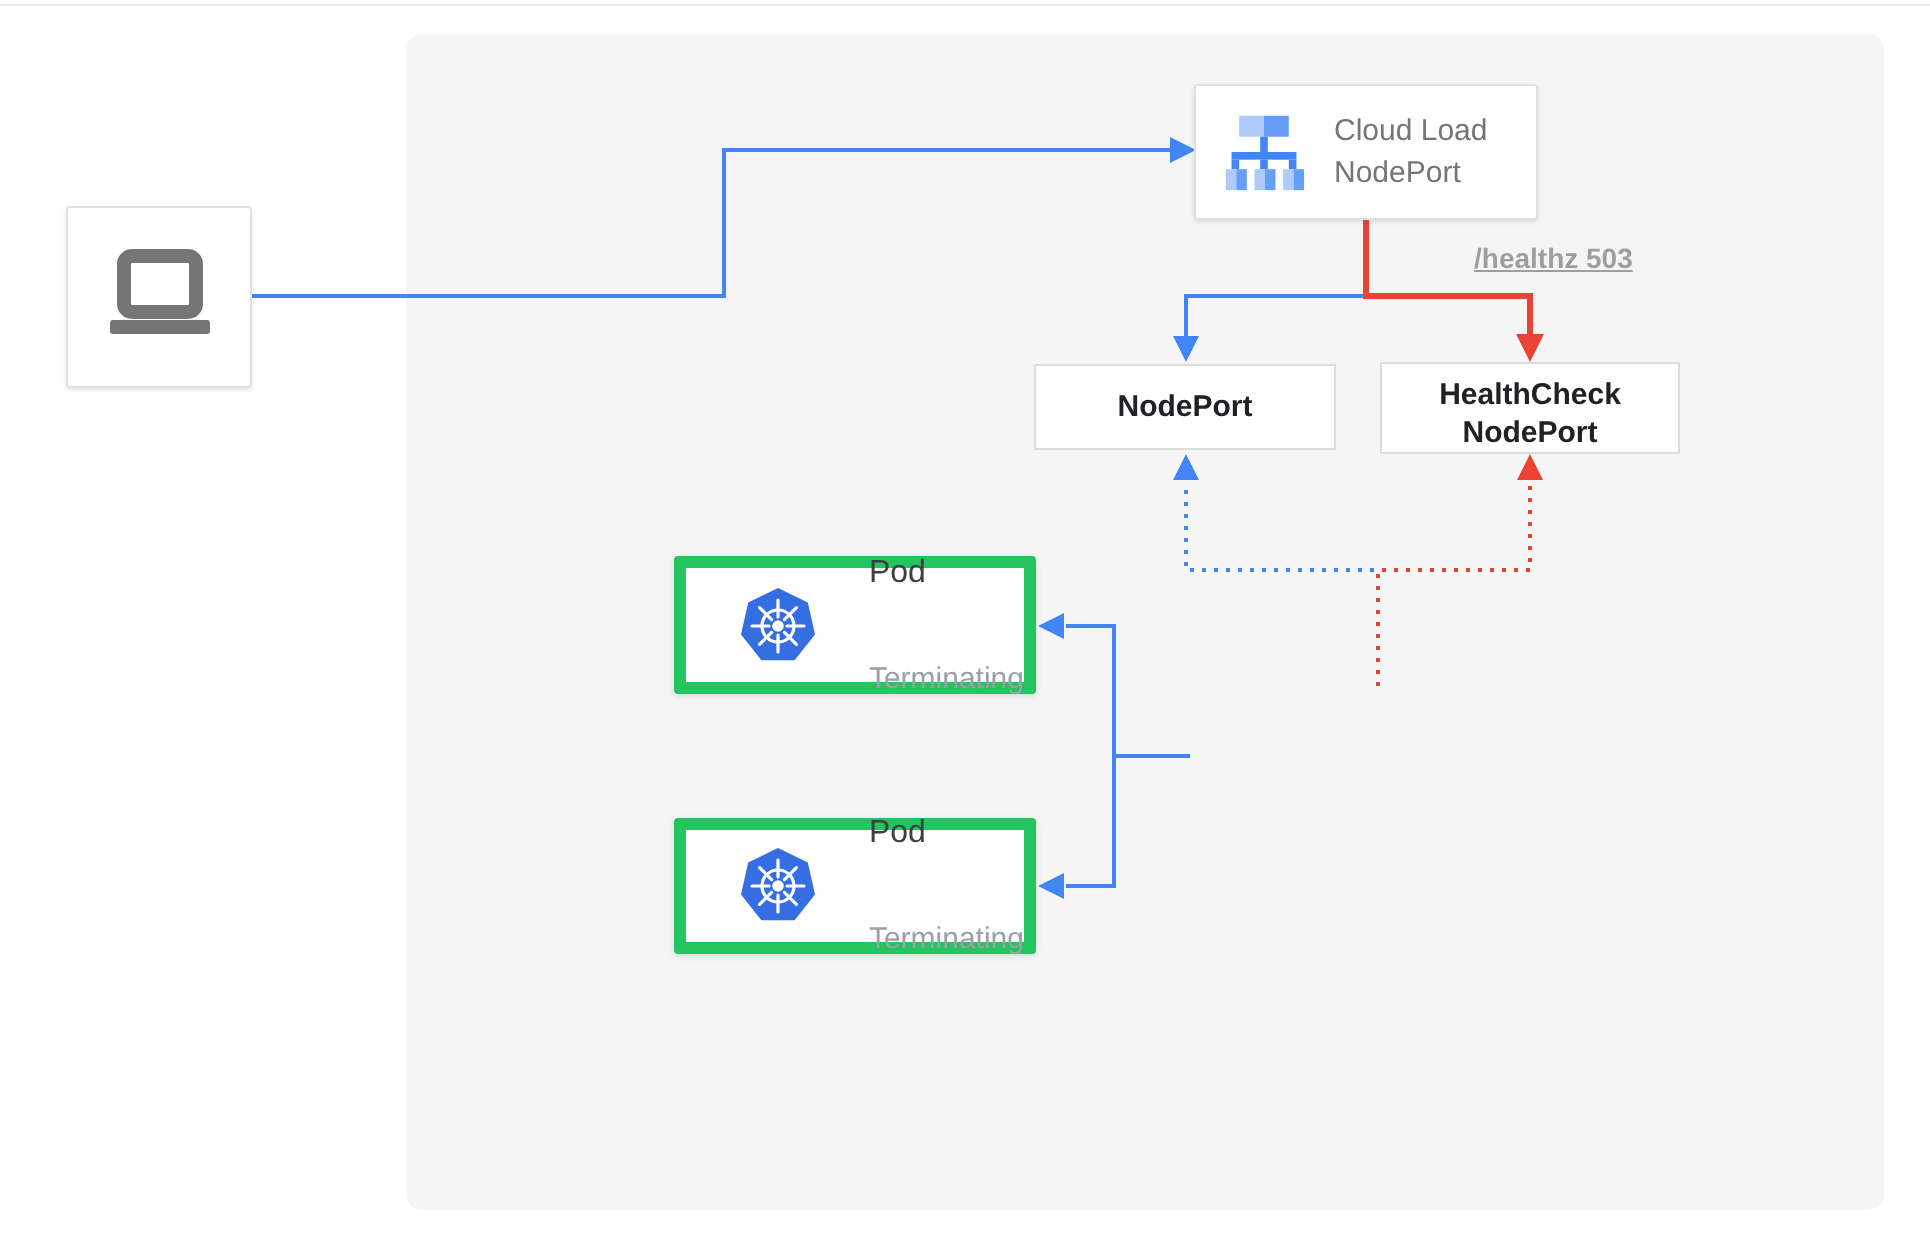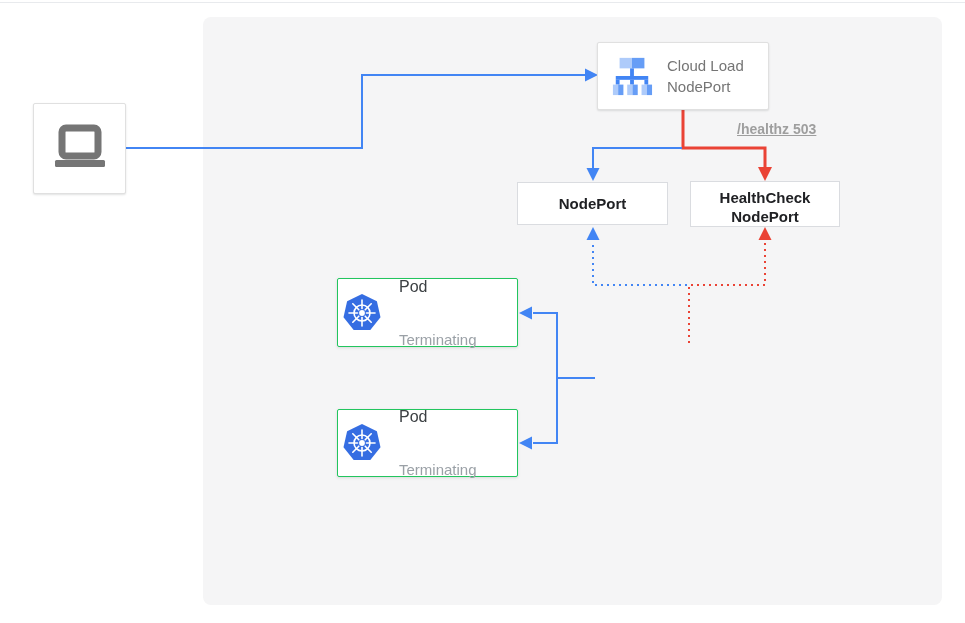--- a/index.html
+++ b/index.html
@@ -24,22 +24,22 @@
         box-shadow:0 1px 2px rgba(60,64,67,.15);display:flex;align-items:center;}
   .laptop-card{left:33px;top:103px;width:93px;height:91px;justify-content:center;}
   .clb-card{left:597px;top:42px;width:172px;height:68px;padding-left:13px;gap:14px;}
   .clb-text{font-size:15px;line-height:21px;color:#757575;}
   .healthz{position:absolute;left:737px;top:121px;font-size:14px;font-weight:700;color:#9e9e9e;text-decoration:underline;}
   .port-box{position:absolute;background:#fff;border:1px solid #dadce0;display:flex;flex-direction:column;
             align-items:center;justify-content:center;text-align:center;
             font-size:15px;font-weight:700;color:#202124;line-height:19px;}
   .nodeport-box{left:517px;top:182px;width:151px;height:43px;}
   .hc-box{left:690px;top:181px;width:150px;height:46px;justify-content:flex-end;}
-  .entity{position:absolute;background:#fff;border:1px solid #22c55e;border-radius:2px;
-          box-shadow:0 1px 3px rgba(60,64,67,.15);display:flex;align-items:center;padding-left:4px;gap:17px;}
+  .entity{position:absolute;background:#fff;border:6px solid #22c55e;border-radius:2px;
+          box-shadow:0 1px 3px rgba(60,64,67,.15);display:flex;align-items:center;padding-left:26px;gap:17px;justify-content:space-between;}
   .pod1{left:337px;top:278px;width:181px;height:69px;}
   .pod2{left:337px;top:409px;width:181px;height:68px;}
   .kproxy{left:595px;top:344px;width:188px;height:69px;}
   .entity .title{font-size:16px;font-weight:500;color:var(--text-dark,#3c4043);line-height:21px;}
   .entity .subtitle{font-size:15px;color:var(--text-gray,#9aa0a6);line-height:20px;margin-top:33px;}
   .k8s-hept{fill:var(--kubernetes-blue,#356de2);}
   .k8s-wheel{stroke:#fff;stroke-width:1.6;fill:none;}
   .k8s-hub{fill:#fff;stroke:none;}
 </style>
 </head>

